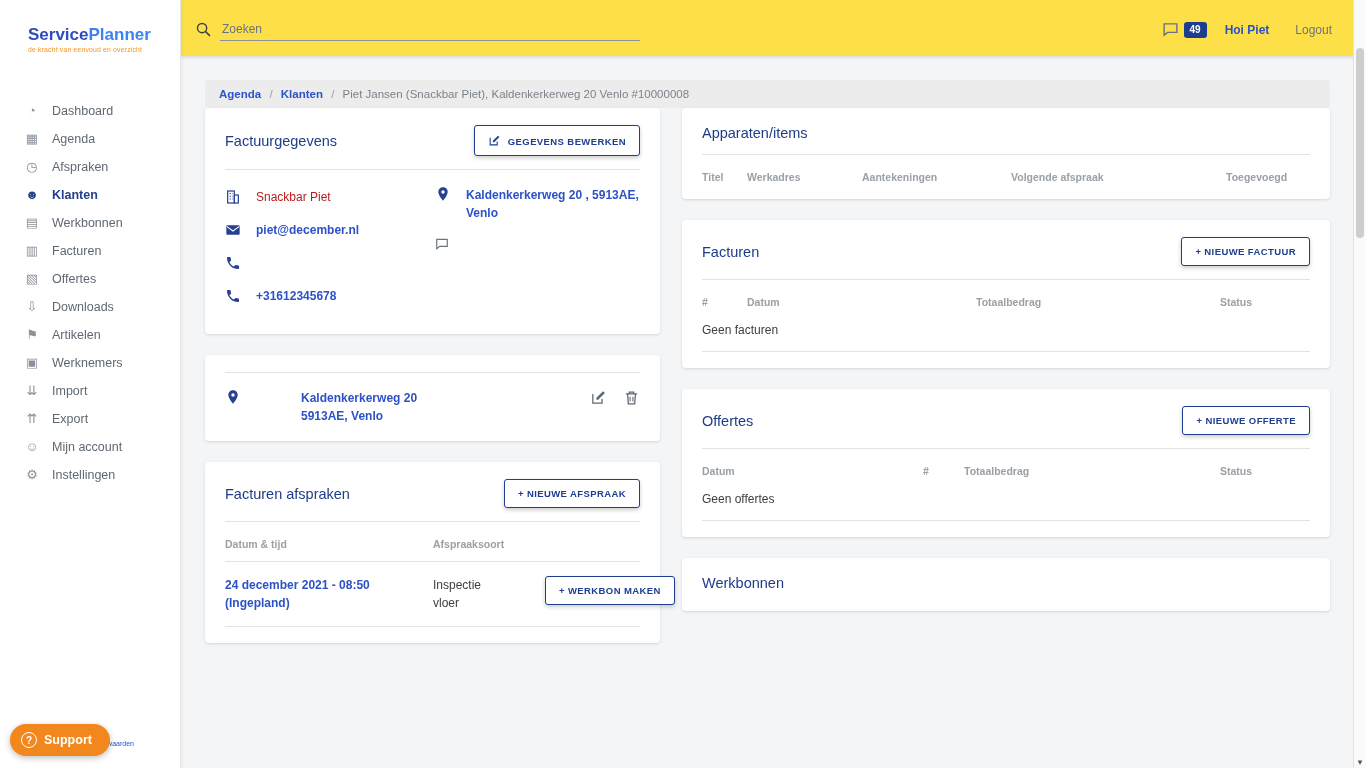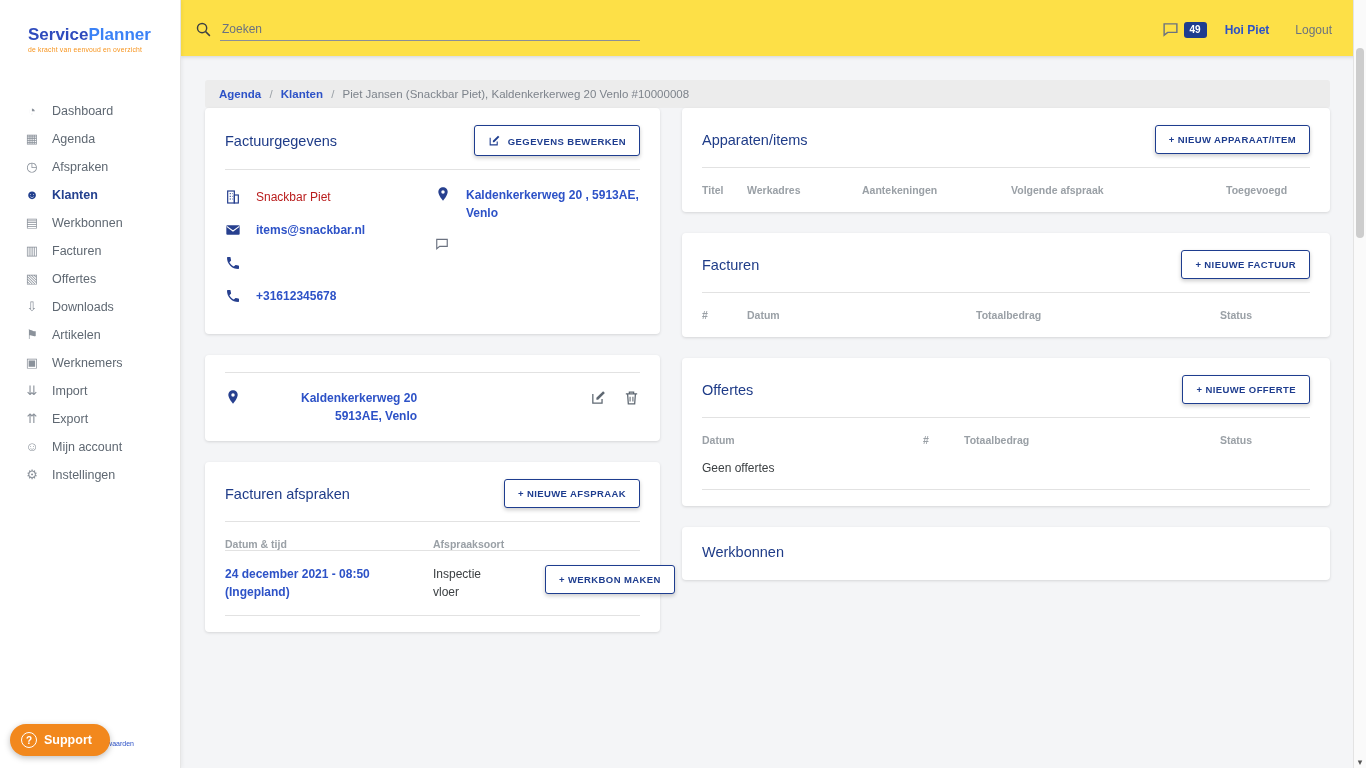--- a/index.html
+++ b/index.html
@@ -76,21 +76,21 @@
   .fact-grid { display:grid; grid-template-columns:1fr 205px; column-gap:10px; }
   .info-row { display:flex; align-items:center; gap:15px; min-height:22px; margin-bottom:11px; }
   .info-row.top { align-items:flex-start; }
   .info-icon { width:16px; height:16px; color:#27408f; flex-shrink:0; }
   .info-icon.gray { color:#6b7280; }
   .plain-text { font-size:12px; color:#b91c1c; }
   .link-text { font-size:12px; color:#2d52c7; font-weight:bold; line-height:1.5; cursor:pointer; }
   .addr-row { display:flex; align-items:flex-start; gap:15px; }
   .row-actions { margin-left:auto; display:flex; gap:16px; color:#5f6872; }
   .action-icon { width:17px; height:17px; cursor:pointer; }
-  .tbl-head { display:grid; font-size:10.5px; font-weight:bold; color:#9aa0a6; border-bottom:1px solid #e2e2e2; }
+  .tbl-head { display:grid; font-size:10.5px; font-weight:bold; color:#9aa0a6; padding-bottom:11px; border-bottom:1px solid #e2e2e2; }
   .tbl-row { display:grid; align-items:flex-start; padding-top:14px; font-size:12px; }
   .cols-afspraak { grid-template-columns:208px 1fr; }
   .cols-afspraak-row { grid-template-columns:208px 112px 1fr; }
   .cols-5 { grid-template-columns:45px 115px 149px 215px 1fr; }
   .cols-fact { grid-template-columns:45px 229px 244px 1fr; }
   .cols-off { grid-template-columns:221px 41px 256px 1fr; }
   .empty-text { font-size:12px; color:#3c4043; padding:15px 0 14px 0; border-bottom:1px solid #e2e2e2; }
   .soort-text { color:#3c4043; width:70px; line-height:1.5; }
   .row-bottom-line { border-bottom:1px solid #e2e2e2; margin-top:14px; }
   
@@ -227,21 +227,21 @@
                     <rect x="14" y="9" width="6" height="12" fill="none" stroke="currentColor" stroke-width="1.8"></rect>
                     <path d="M7 7h2M7 11h2M7 15h2M11 7h1M11 11h1M11 15h1" stroke="currentColor" stroke-width="1.4"></path>
                   </svg>
                 <span class="plain-text">Snackbar Piet</span>
               </div>
               <div class="info-row">
                 <svg class="info-icon" viewBox="0 0 24 24">
                     <rect x="2" y="5" width="20" height="14" rx="1.5" fill="currentColor"></rect>
                     <path d="M2.5 6.5 12 13.5 21.5 6.5" stroke="#fff" stroke-width="1.6" fill="none"></path>
                   </svg>
-                <span class="link-text">items@snackbar.nl</span>
+                <span class="link-text">piet@december.nl</span>
               </div>
               <div class="info-row">
                 <svg class="info-icon" viewBox="0 0 24 24">
                     <path d="M6.6 10.8c1.4 2.8 3.8 5.2 6.6 6.6l2.2-2.2c.3-.3.7-.4 1-.2 1.1.4 2.3.6 3.6.6.6 0 1 .4 1 1V20c0 .6-.4 1-1 1C10.6 21 3 13.4 3 4c0-.6.4-1 1-1h3.5c.6 0 1 .4 1 1 0 1.2.2 2.4.6 3.6.1.3 0 .7-.2 1l-2.3 2.2z" fill="currentColor"></path>
                   </svg>
                 <span class="plain-text"></span>
               </div>
               <div class="info-row">
                 <svg class="info-icon" viewBox="0 0 24 24">
                     <path d="M6.6 10.8c1.4 2.8 3.8 5.2 6.6 6.6l2.2-2.2c.3-.3.7-.4 1-.2 1.1.4 2.3.6 3.6.6.6 0 1 .4 1 1V20c0 .6-.4 1-1 1C10.6 21 3 13.4 3 4c0-.6.4-1 1-1h3.5c.6 0 1 .4 1 1 0 1.2.2 2.4.6 3.6.1.3 0 .7-.2 1l-2.3 2.2z" fill="currentColor"></path>
@@ -267,21 +267,21 @@
         </div>
 
         <div class="card">
           <div style="border-bottom:1px solid #e2e2e2;"></div>
           <div class="card-body">
             <div class="addr-row">
               <svg class="info-icon" viewBox="0 0 24 24">
                   <path d="M12 2C8.1 2 5 5.1 5 9c0 5.2 7 13 7 13s7-7.8 7-13c0-3.9-3.1-7-7-7z" fill="currentColor"></path>
                   <circle cx="12" cy="9" r="2.6" fill="#fff"></circle>
                 </svg>
-              <span class="link-text" style="margin-left:45px;text-align:right;">
+              <span class="link-text" style="margin-left:45px;">
                 <span>Kaldenkerkerweg 20</span><br>
                 <span>5913AE, Venlo</span>
               </span>
               <span class="row-actions">
                 <svg class="action-icon" viewBox="0 0 24 24">
                     <path d="M4 7v13h13v-6" fill="none" stroke="currentColor" stroke-width="1.8"></path>
                     <path d="M9 15v-2.5L18.5 3 21 5.5 11.5 15H9z" fill="currentColor"></path>
                   </svg>
                 <svg class="action-icon" viewBox="0 0 24 24">
                     <path d="M4 7h16M9 7V4.5h6V7M6.5 7l1 14h9l1-14" fill="none" stroke="currentColor" stroke-width="1.8"></path>
@@ -320,23 +320,20 @@
           </div>
         </div>
 
       </div>
 
       <div class="col">
 
         <div class="card">
           <div class="card-head">
             <span class="card-title">Apparaten/items</span>
-            <button class="btn-outline">
-              <span>+ NIEUW APPARAAT/ITEM</span>
-            </button>
           </div>
           <div class="card-body">
             <div class="tbl-head cols-5" style="border-bottom:none; padding-bottom:0;">
               <span>Titel</span>
               <span>Werkadres</span>
               <span>Aantekeningen</span>
               <span>Volgende afspraak</span>
               <span>Toegevoegd</span>
             </div>
           </div>
@@ -349,20 +346,21 @@
               <span>+ NIEUWE FACTUUR</span>
             </button>
           </div>
           <div class="card-body">
             <div class="tbl-head cols-fact" style="border-bottom:none; padding-bottom:0;">
               <span>#</span>
               <span>Datum</span>
               <span>Totaalbedrag</span>
               <span>Status</span>
             </div>
+            <div class="empty-text">Geen facturen</div>
           </div>
         </div>
 
         <div class="card">
           <div class="card-head">
             <span class="card-title">Offertes</span>
             <button class="btn-outline">
               <span>+ NIEUWE OFFERTE</span>
             </button>
           </div>

